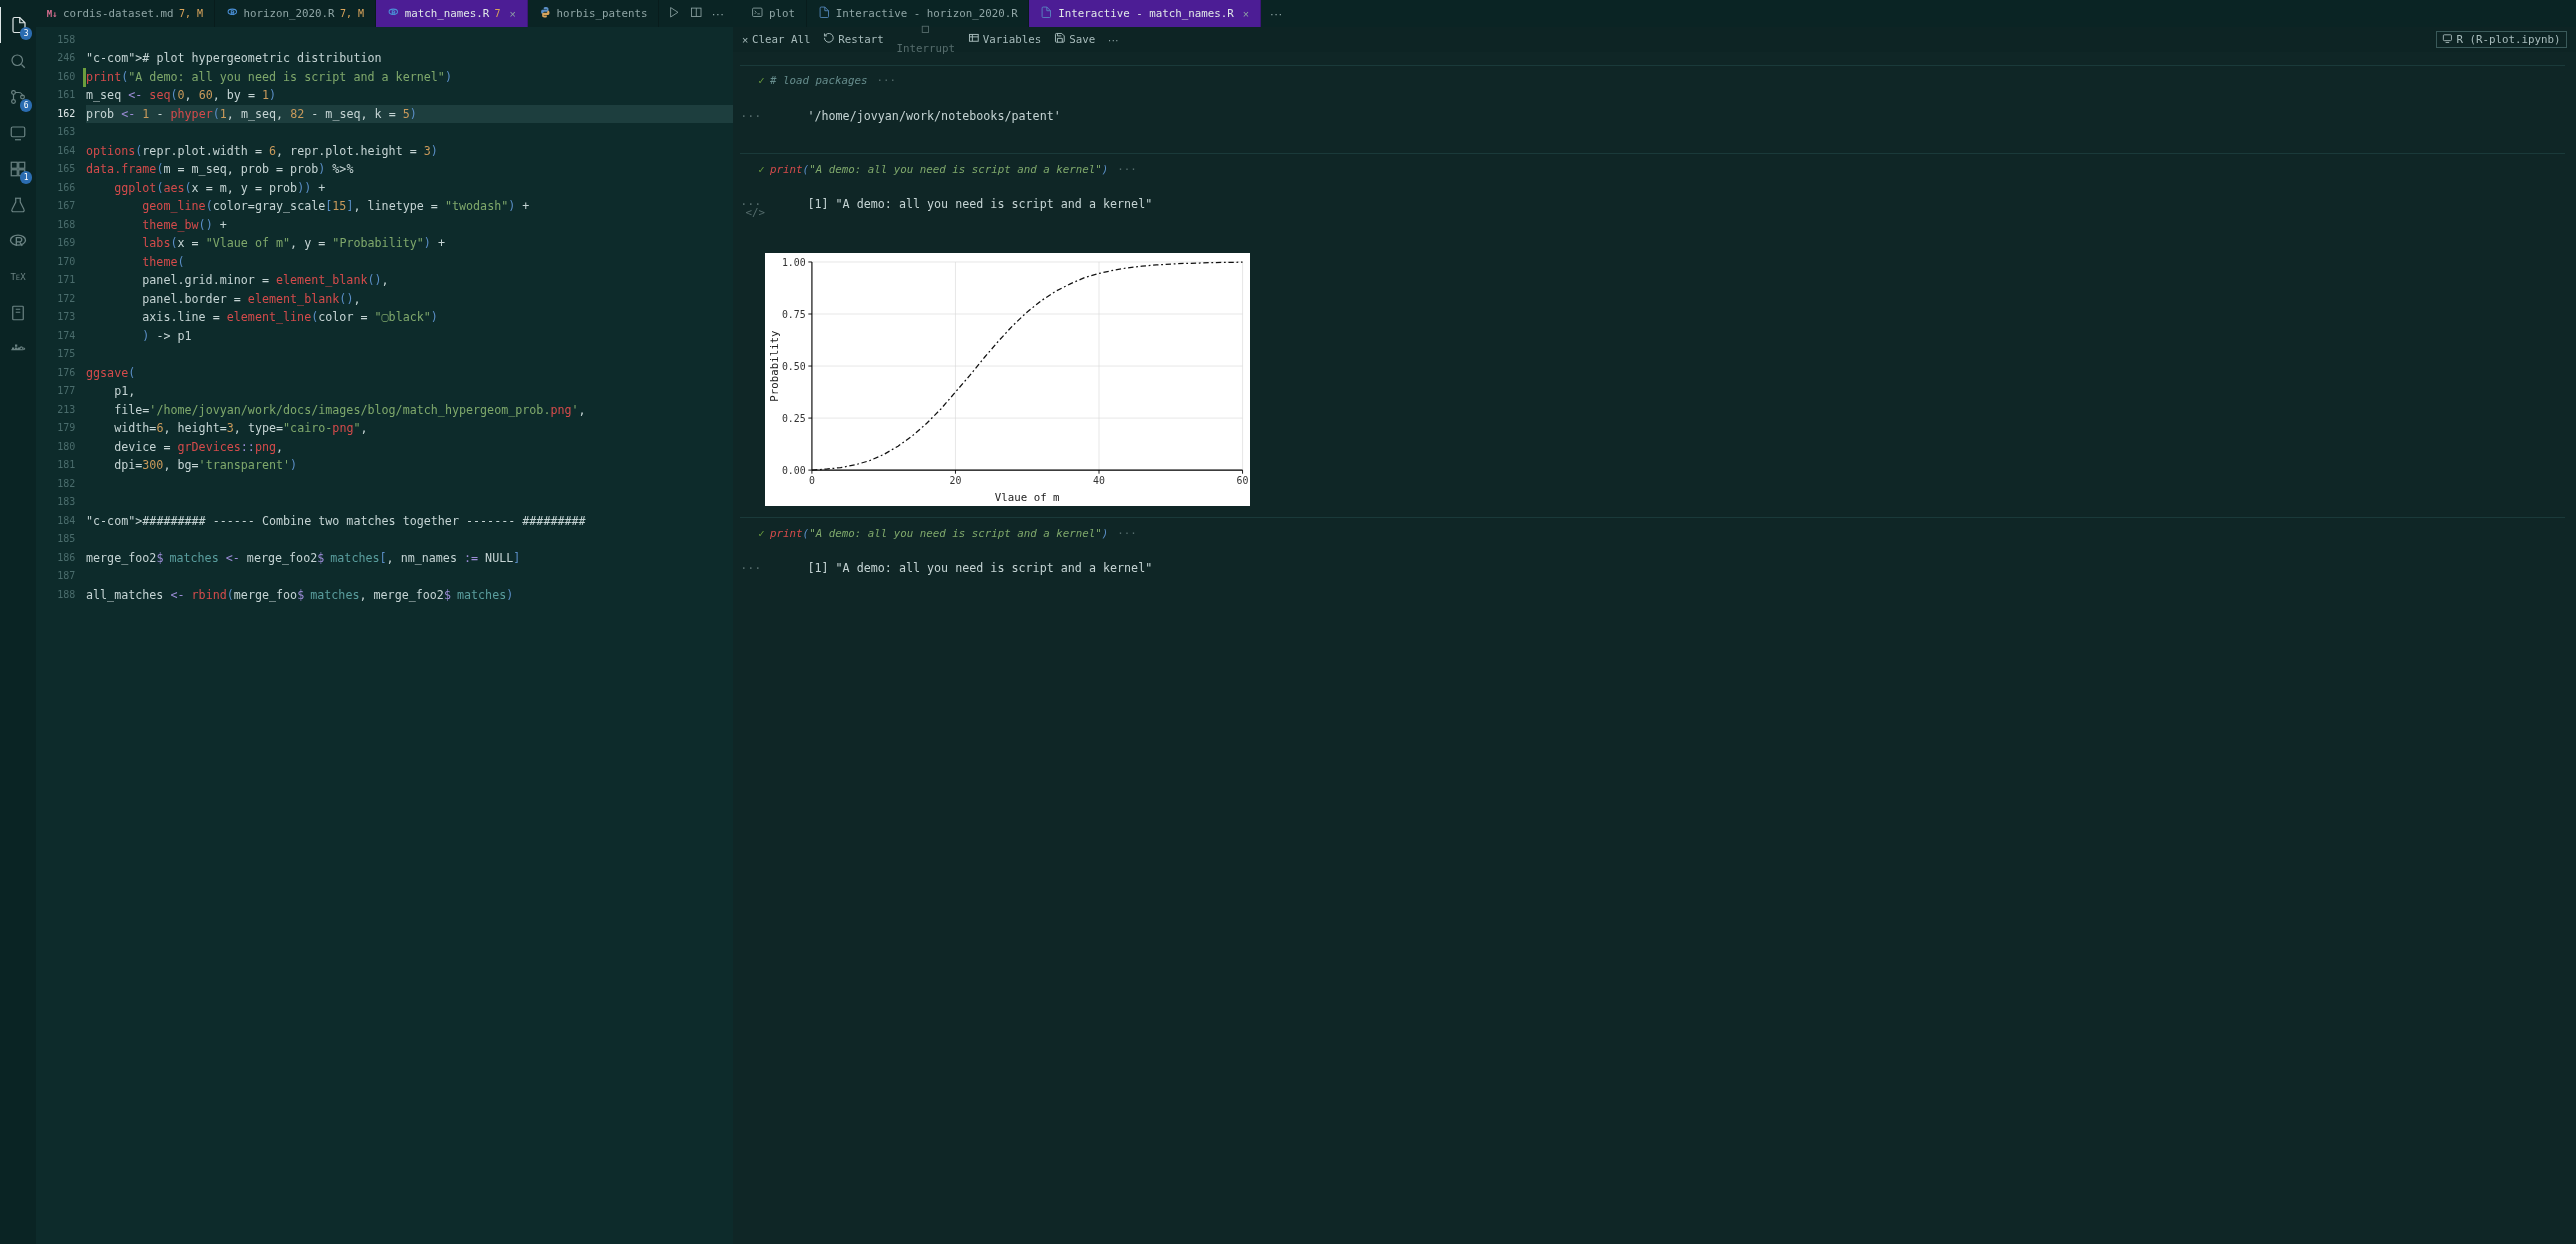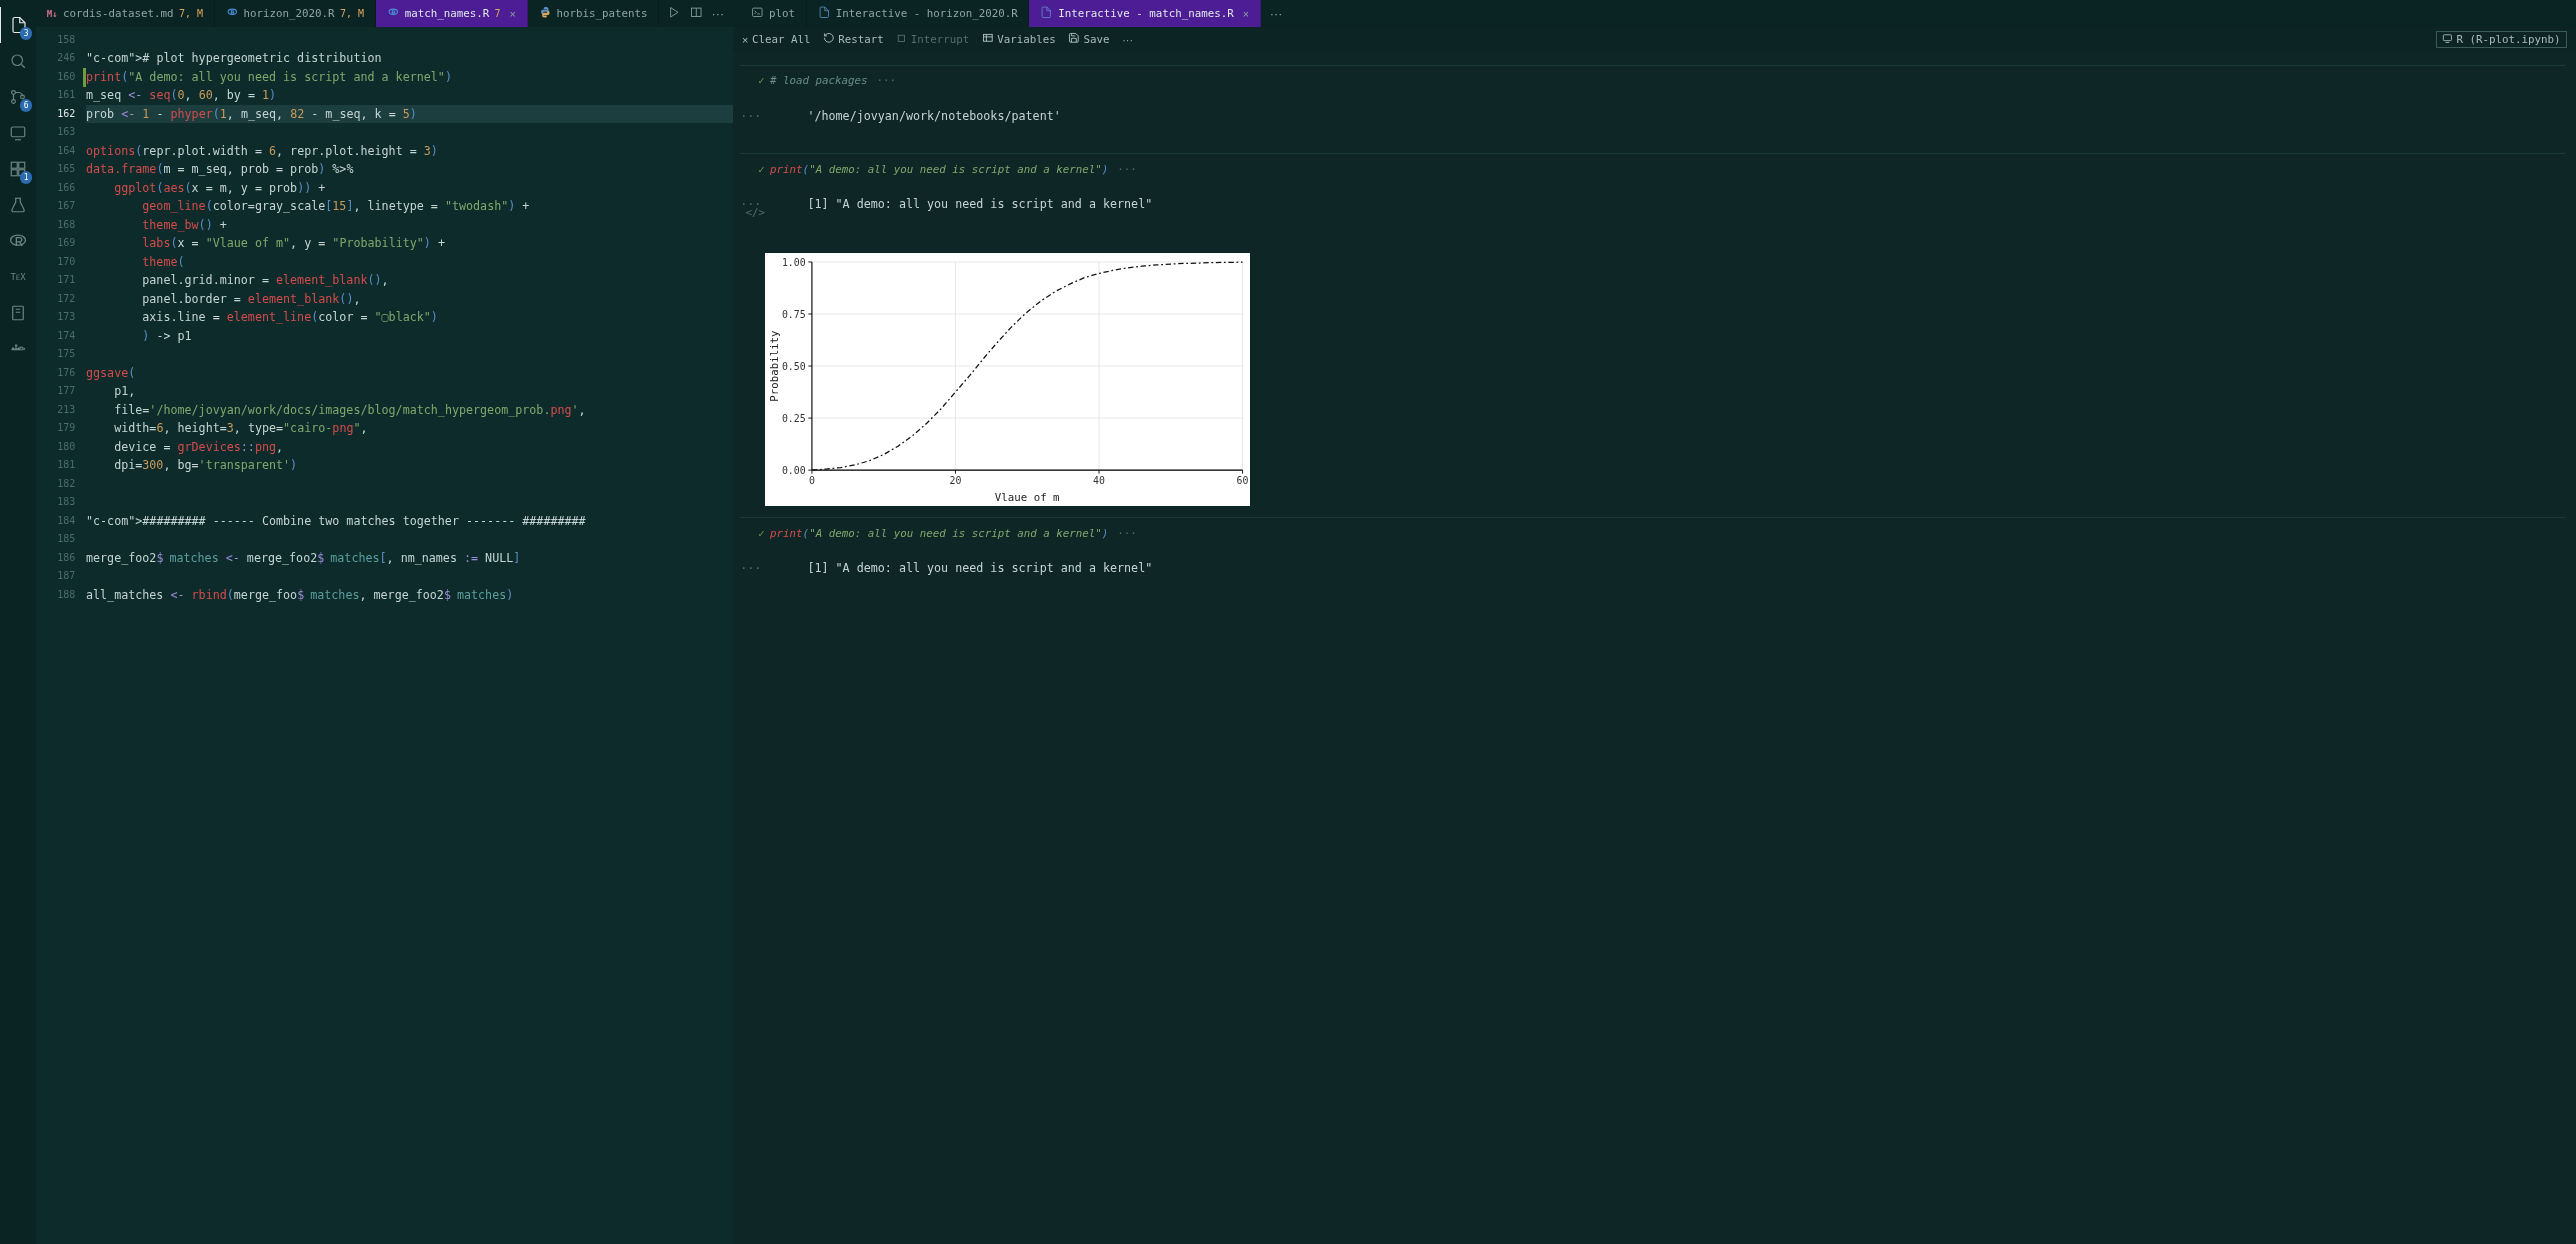--- a/index.html
+++ b/index.html
@@ -122,21 +122,21 @@
 .interactive-toolbar {
   height: 25px;
   display: flex; align-items: center;
   gap: 12.6px;
   padding: 0 9px;
   background: #0d2424;
   color: #a8bcbc;
   font-size: 10.8px;
 }
 .interactive-toolbar .tbitem { display:flex; align-items:center; gap:3.6px; cursor:pointer; }
-.interactive-toolbar .tbitem.dis { color:#556c6c; }
+.interactive-toolbar .tbitem.dis { color:#556c6c;flex-direction:column; }
 .interactive-toolbar .spacer { flex:1; }
 .kernel-box {
   border: 0.9px solid #3a5a5a;
   padding: 0.9px 5.4px;
   border-radius: 0;
   display:flex; align-items:center; gap:3.6px;
 }
 .cells {
   flex: 1;
   overflow: hidden;

